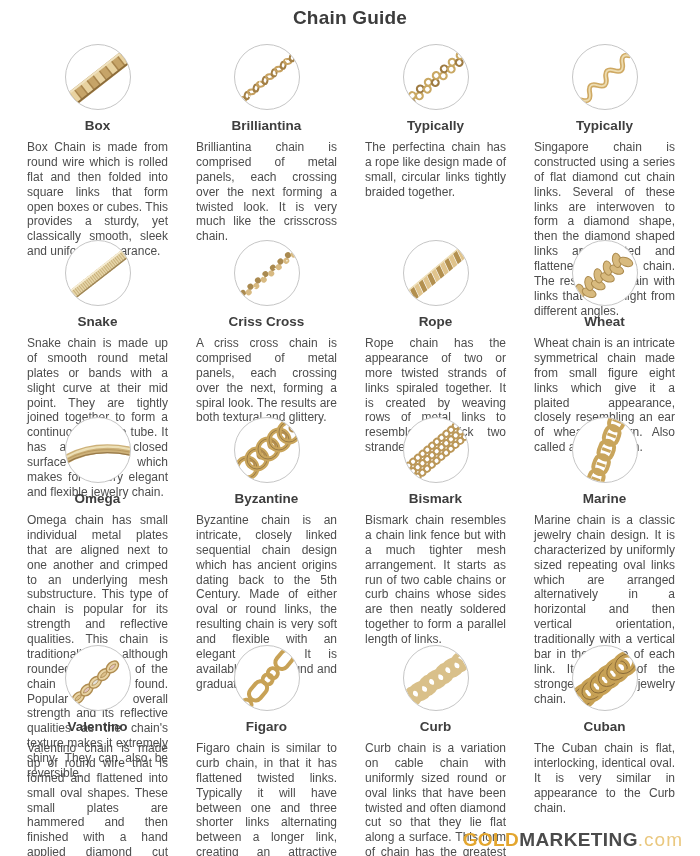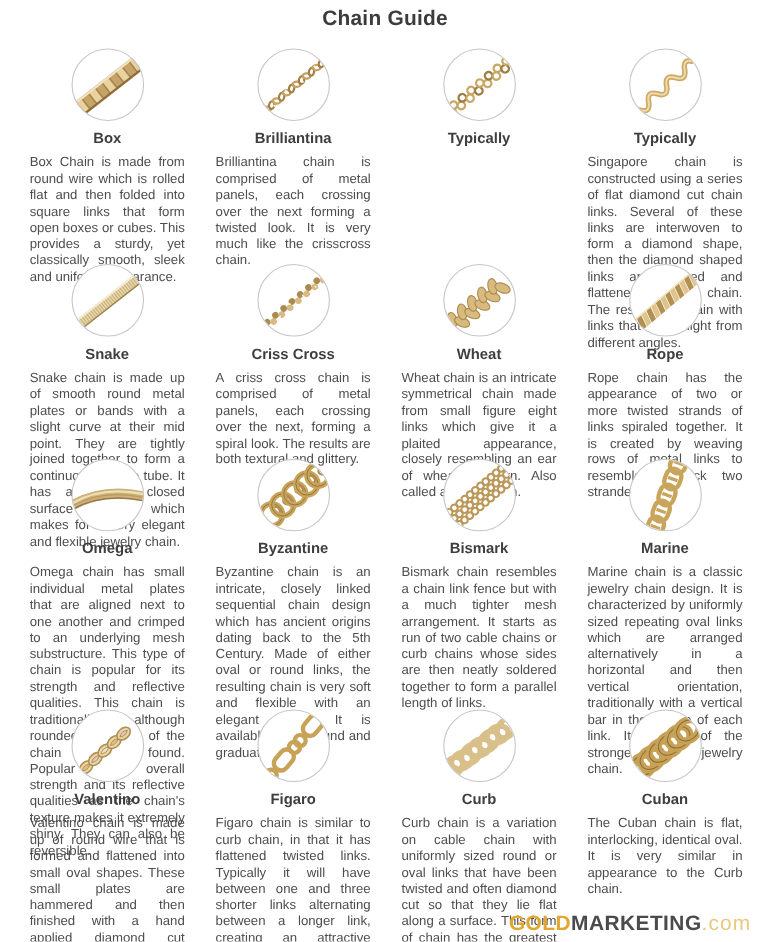--- a/index.html
+++ b/index.html
@@ -149,20 +149,21 @@
             <circle cx="54.8" cy="30.6" r="3.4" fill="none" stroke="#c9a863" stroke-width="2.1"></circle>
             <circle cx="60" cy="35.4" r="3.4" fill="none" stroke="#9e7b42" stroke-width="2.1"></circle>
             <circle cx="65.2" cy="30.6" r="3.4" fill="none" stroke="#c9a863" stroke-width="2.1"></circle>
             <circle cx="70.4" cy="35.4" r="3.4" fill="none" stroke="#c9a863" stroke-width="2.1"></circle>
             <circle cx="75.60000000000001" cy="30.6" r="3.4" fill="none" stroke="#9e7b42" stroke-width="2.1"></circle>
             <circle cx="80.8" cy="35.4" r="3.4" fill="none" stroke="#c9a863" stroke-width="2.1"></circle>
           </g>
         </svg>
       </div>
     <h3 class="chain-name">Typically</h3>
+    <p class="chain-desc">The perfectina chain has a rope like design made of  small, circular links tightly braided together.</p>
   </div>
 
   <div class="cell">
     <div class="circle">
         <svg viewBox="0 0 66 66" width="66" height="66" xmlns="http://www.w3.org/2000/svg">
           <g transform="rotate(-42 33 33)">
             <path d="M -22 33 q 5.5 9 11 0 q 5.5 -9 11 0 q 5.5 9 11 0 q 5.5 -9 11 0 q 5.5 9 11 0 q 5.5 -9 11 0 q 5.5 9 11 0 q 5.5 -9 11 0 " fill="none" stroke="#cfa963" stroke-width="5"></path>
             <path d="M -22 33 q 5.5 9 11 0 q 5.5 -9 11 0 q 5.5 9 11 0 q 5.5 -9 11 0 q 5.5 9 11 0 q 5.5 -9 11 0 q 5.5 9 11 0 q 5.5 -9 11 0 " fill="none" stroke="#eddcb0" stroke-width="1.8"></path>
           </g>
         </svg>
@@ -269,44 +270,20 @@
         </svg>
       </div>
     <h3 class="chain-name">Criss Cross</h3>
     <p class="chain-desc">A criss cross chain is comprised of metal panels, each crossing over the next, forming a spiral look. The results are both textural and glittery.</p>
   </div>
 
   <div class="cell">
     <div class="circle">
         <svg viewBox="0 0 66 66" width="66" height="66" xmlns="http://www.w3.org/2000/svg">
           <g transform="rotate(-40 33 33)">
-            <ellipse cx="-16" cy="36.5" rx="4.2" ry="7.2" fill="#d8ba7e" stroke="#ab8a4e" stroke-width="1" transform="rotate(-28 -16 36.5)"></ellipse>
-            <ellipse cx="-10" cy="29.5" rx="4.2" ry="7.2" fill="#d8ba7e" stroke="#ab8a4e" stroke-width="1" transform="rotate(28 -10 29.5)"></ellipse>
-            <ellipse cx="-4" cy="36.5" rx="4.2" ry="7.2" fill="#d8ba7e" stroke="#ab8a4e" stroke-width="1" transform="rotate(-28 -4 36.5)"></ellipse>
-            <ellipse cx="2" cy="29.5" rx="4.2" ry="7.2" fill="#d8ba7e" stroke="#ab8a4e" stroke-width="1" transform="rotate(28 2 29.5)"></ellipse>
-            <ellipse cx="8" cy="36.5" rx="4.2" ry="7.2" fill="#d8ba7e" stroke="#ab8a4e" stroke-width="1" transform="rotate(-28 8 36.5)"></ellipse>
-            <ellipse cx="14" cy="29.5" rx="4.2" ry="7.2" fill="#d8ba7e" stroke="#ab8a4e" stroke-width="1" transform="rotate(28 14 29.5)"></ellipse>
-            <ellipse cx="20" cy="36.5" rx="4.2" ry="7.2" fill="#d8ba7e" stroke="#ab8a4e" stroke-width="1" transform="rotate(-28 20 36.5)"></ellipse>
-            <ellipse cx="26" cy="29.5" rx="4.2" ry="7.2" fill="#d8ba7e" stroke="#ab8a4e" stroke-width="1" transform="rotate(28 26 29.5)"></ellipse>
-            <ellipse cx="32" cy="36.5" rx="4.2" ry="7.2" fill="#d8ba7e" stroke="#ab8a4e" stroke-width="1" transform="rotate(-28 32 36.5)"></ellipse>
-            <ellipse cx="38" cy="29.5" rx="4.2" ry="7.2" fill="#d8ba7e" stroke="#ab8a4e" stroke-width="1" transform="rotate(28 38 29.5)"></ellipse>
-            <ellipse cx="44" cy="36.5" rx="4.2" ry="7.2" fill="#d8ba7e" stroke="#ab8a4e" stroke-width="1" transform="rotate(-28 44 36.5)"></ellipse>
-            <ellipse cx="50" cy="29.5" rx="4.2" ry="7.2" fill="#d8ba7e" stroke="#ab8a4e" stroke-width="1" transform="rotate(28 50 29.5)"></ellipse>
-            <ellipse cx="56" cy="36.5" rx="4.2" ry="7.2" fill="#d8ba7e" stroke="#ab8a4e" stroke-width="1" transform="rotate(-28 56 36.5)"></ellipse>
-          </g>
-        </svg>
-      </div>
-    <h3 class="chain-name">Wheat</h3>
-    <p class="chain-desc">Wheat chain is an intricate symmetrical chain made from small figure eight links which give it a plaited appearance, closely resembling an ear of wheat or corn.  Also called a spiga chain.</p>
-  </div>
-
-  <div class="cell">
-    <div class="circle">
-        <svg viewBox="0 0 66 66" width="66" height="66" xmlns="http://www.w3.org/2000/svg">
-          <g transform="rotate(-40 33 33)">
             <path d="M -20 27 l 5 0 l -3.2 12 l -5 0 z" fill="#b3904f"></path>
             <path d="M -14.4 27 l 5 0 l -3.2 12 l -5 0 z" fill="#e0c48d"></path>
             <path d="M -8.8 27 l 5 0 l -3.2 12 l -5 0 z" fill="#b3904f"></path>
             <path d="M -3.200000000000003 27 l 5 0 l -3.2 12 l -5 0 z" fill="#e0c48d"></path>
             <path d="M 2.3999999999999986 27 l 5 0 l -3.2 12 l -5 0 z" fill="#b3904f"></path>
             <path d="M 8 27 l 5 0 l -3.2 12 l -5 0 z" fill="#e0c48d"></path>
             <path d="M 13.599999999999994 27 l 5 0 l -3.2 12 l -5 0 z" fill="#b3904f"></path>
             <path d="M 19.199999999999996 27 l 5 0 l -3.2 12 l -5 0 z" fill="#e0c48d"></path>
             <path d="M 24.799999999999997 27 l 5 0 l -3.2 12 l -5 0 z" fill="#b3904f"></path>
             <path d="M 30.4 27 l 5 0 l -3.2 12 l -5 0 z" fill="#e0c48d"></path>
@@ -318,20 +295,44 @@
             <path d="M 64 27 l 5 0 l -3.2 12 l -5 0 z" fill="#e0c48d"></path>
             <path d="M 69.6 27 l 5 0 l -3.2 12 l -5 0 z" fill="#b3904f"></path>
             <path d="M 75.19999999999999 27 l 5 0 l -3.2 12 l -5 0 z" fill="#e0c48d"></path>
             <path d="M 80.8 27 l 5 0 l -3.2 12 l -5 0 z" fill="#b3904f"></path>
             <rect x="-22" y="26.6" width="110" height="1.4" fill="#f0e2bd"></rect>
           </g>
         </svg>
       </div>
     <h3 class="chain-name">Rope</h3>
     <p class="chain-desc">Rope chain has the appearance of two or more twisted strands of links spiraled together. It is created by weaving rows of metal links to resemble a thick two stranded rope.</p>
+  </div>
+
+  <div class="cell">
+    <div class="circle">
+        <svg viewBox="0 0 66 66" width="66" height="66" xmlns="http://www.w3.org/2000/svg">
+          <g transform="rotate(-40 33 33)">
+            <ellipse cx="-16" cy="36.5" rx="4.2" ry="7.2" fill="#d8ba7e" stroke="#ab8a4e" stroke-width="1" transform="rotate(-28 -16 36.5)"></ellipse>
+            <ellipse cx="-10" cy="29.5" rx="4.2" ry="7.2" fill="#d8ba7e" stroke="#ab8a4e" stroke-width="1" transform="rotate(28 -10 29.5)"></ellipse>
+            <ellipse cx="-4" cy="36.5" rx="4.2" ry="7.2" fill="#d8ba7e" stroke="#ab8a4e" stroke-width="1" transform="rotate(-28 -4 36.5)"></ellipse>
+            <ellipse cx="2" cy="29.5" rx="4.2" ry="7.2" fill="#d8ba7e" stroke="#ab8a4e" stroke-width="1" transform="rotate(28 2 29.5)"></ellipse>
+            <ellipse cx="8" cy="36.5" rx="4.2" ry="7.2" fill="#d8ba7e" stroke="#ab8a4e" stroke-width="1" transform="rotate(-28 8 36.5)"></ellipse>
+            <ellipse cx="14" cy="29.5" rx="4.2" ry="7.2" fill="#d8ba7e" stroke="#ab8a4e" stroke-width="1" transform="rotate(28 14 29.5)"></ellipse>
+            <ellipse cx="20" cy="36.5" rx="4.2" ry="7.2" fill="#d8ba7e" stroke="#ab8a4e" stroke-width="1" transform="rotate(-28 20 36.5)"></ellipse>
+            <ellipse cx="26" cy="29.5" rx="4.2" ry="7.2" fill="#d8ba7e" stroke="#ab8a4e" stroke-width="1" transform="rotate(28 26 29.5)"></ellipse>
+            <ellipse cx="32" cy="36.5" rx="4.2" ry="7.2" fill="#d8ba7e" stroke="#ab8a4e" stroke-width="1" transform="rotate(-28 32 36.5)"></ellipse>
+            <ellipse cx="38" cy="29.5" rx="4.2" ry="7.2" fill="#d8ba7e" stroke="#ab8a4e" stroke-width="1" transform="rotate(28 38 29.5)"></ellipse>
+            <ellipse cx="44" cy="36.5" rx="4.2" ry="7.2" fill="#d8ba7e" stroke="#ab8a4e" stroke-width="1" transform="rotate(-28 44 36.5)"></ellipse>
+            <ellipse cx="50" cy="29.5" rx="4.2" ry="7.2" fill="#d8ba7e" stroke="#ab8a4e" stroke-width="1" transform="rotate(28 50 29.5)"></ellipse>
+            <ellipse cx="56" cy="36.5" rx="4.2" ry="7.2" fill="#d8ba7e" stroke="#ab8a4e" stroke-width="1" transform="rotate(-28 56 36.5)"></ellipse>
+          </g>
+        </svg>
+      </div>
+    <h3 class="chain-name">Wheat</h3>
+    <p class="chain-desc">Wheat chain is an intricate symmetrical chain made from small figure eight links which give it a plaited appearance, closely resembling an ear of wheat or corn.  Also called a spiga chain.</p>
   </div>
 
   <div class="cell">
     <div class="circle">
         <svg viewBox="0 0 66 66" width="66" height="66" xmlns="http://www.w3.org/2000/svg">
           <path d="M -6 45 C 16 30 42 27 72 35" fill="none" stroke="#cdb179" stroke-width="9"></path>
           <path d="M -6 43 C 16 28 42 25 72 33" fill="none" stroke="#ecdfb6" stroke-width="2.2"></path>
           <path d="M -6 48.5 C 16 34 42 31 72 39" fill="none" stroke="#97794a" stroke-width="1.3"></path>
           <path d="M -6 45.5 C 16 31 42 28 72 36" fill="none" stroke="#b99a60" stroke-width="1"></path>
         </svg>

